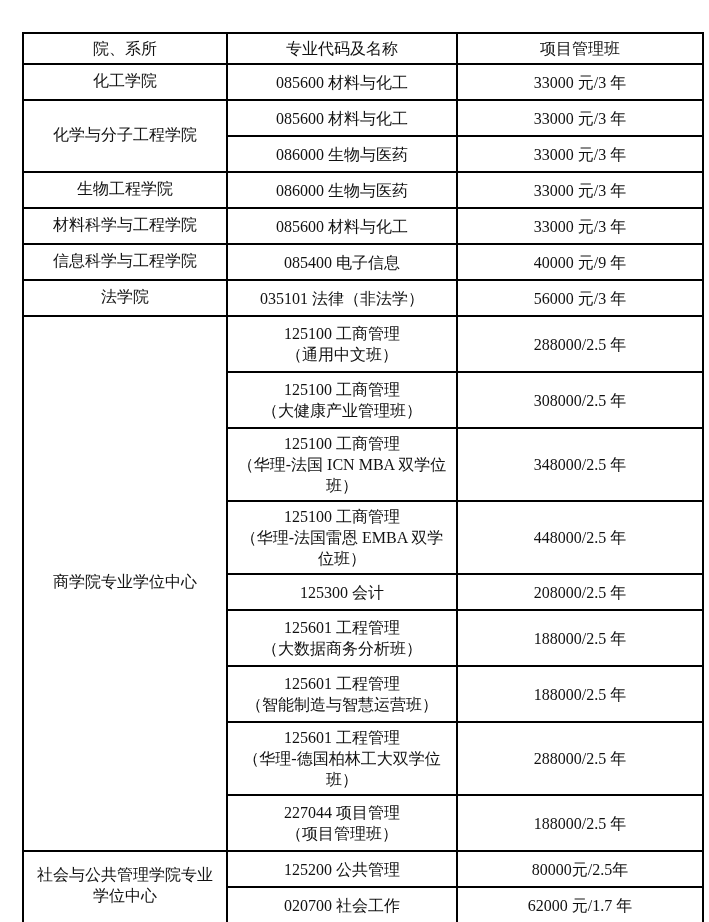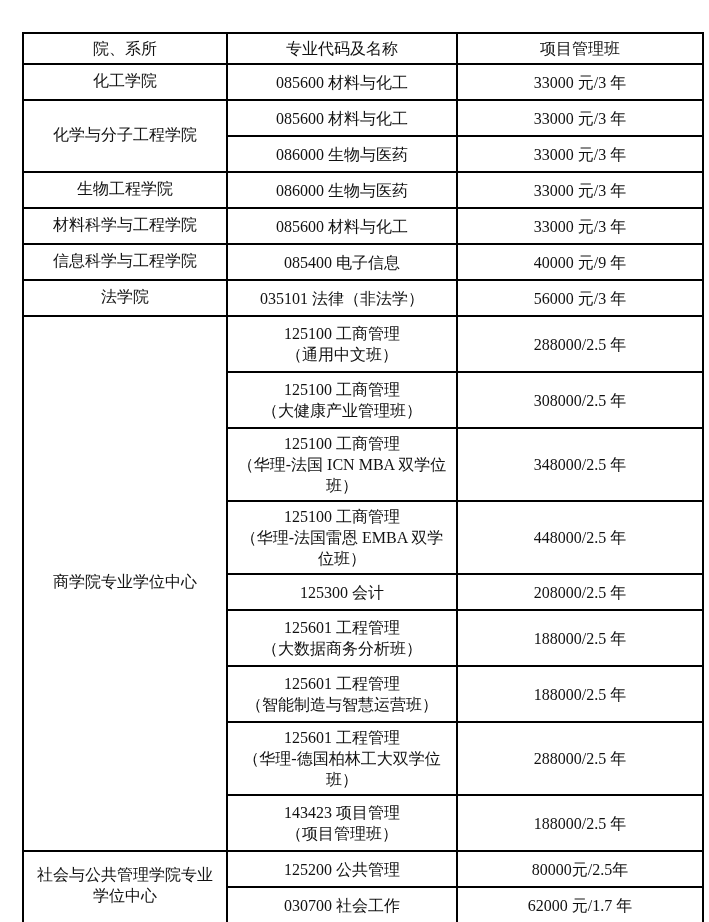--- a/index.html
+++ b/index.html
@@ -128,28 +128,28 @@
 （智能制造与智慧运营班）</td>
           <td class="fee-cell">188000/2.5 年</td>
         </tr>
         <tr class="lines-3">
           <td class="program-cell">125601 工程管理
 （华理-德国柏林工大双学位
 班）</td>
           <td class="fee-cell">288000/2.5 年</td>
         </tr>
         <tr class="lines-2">
-          <td class="program-cell">143423 项目管理
+          <td class="program-cell">227044 项目管理
 （项目管理班）</td>
           <td class="fee-cell">188000/2.5 年</td>
         </tr>
         <tr class="lines-1">
           <td class="college-cell" rowspan="2">社会与公共管理学院专业学位中心</td>
           <td class="program-cell">125200 公共管理</td>
           <td class="fee-cell">80000元/2.5年</td>
         </tr>
         <tr class="lines-1">
-          <td class="program-cell">030700 社会工作</td>
+          <td class="program-cell">020700 社会工作</td>
           <td class="fee-cell">62000 元/1.7 年</td>
         </tr>
       </tbody>
   </table>
 </div>
 
 </body></html>

